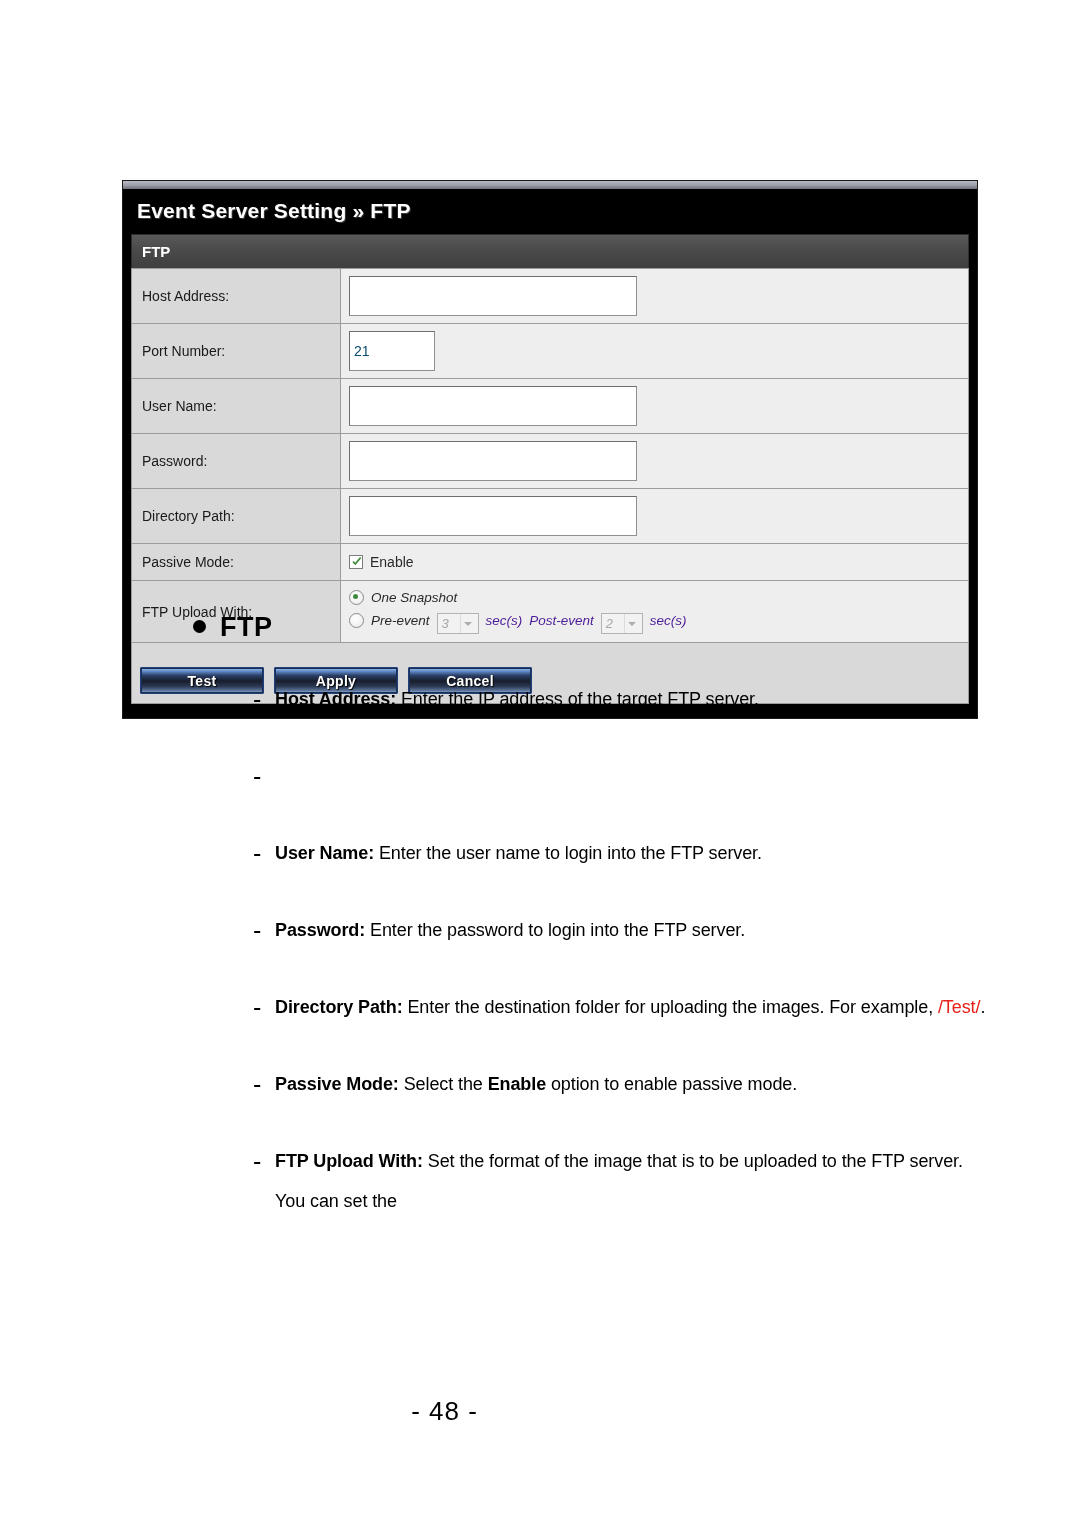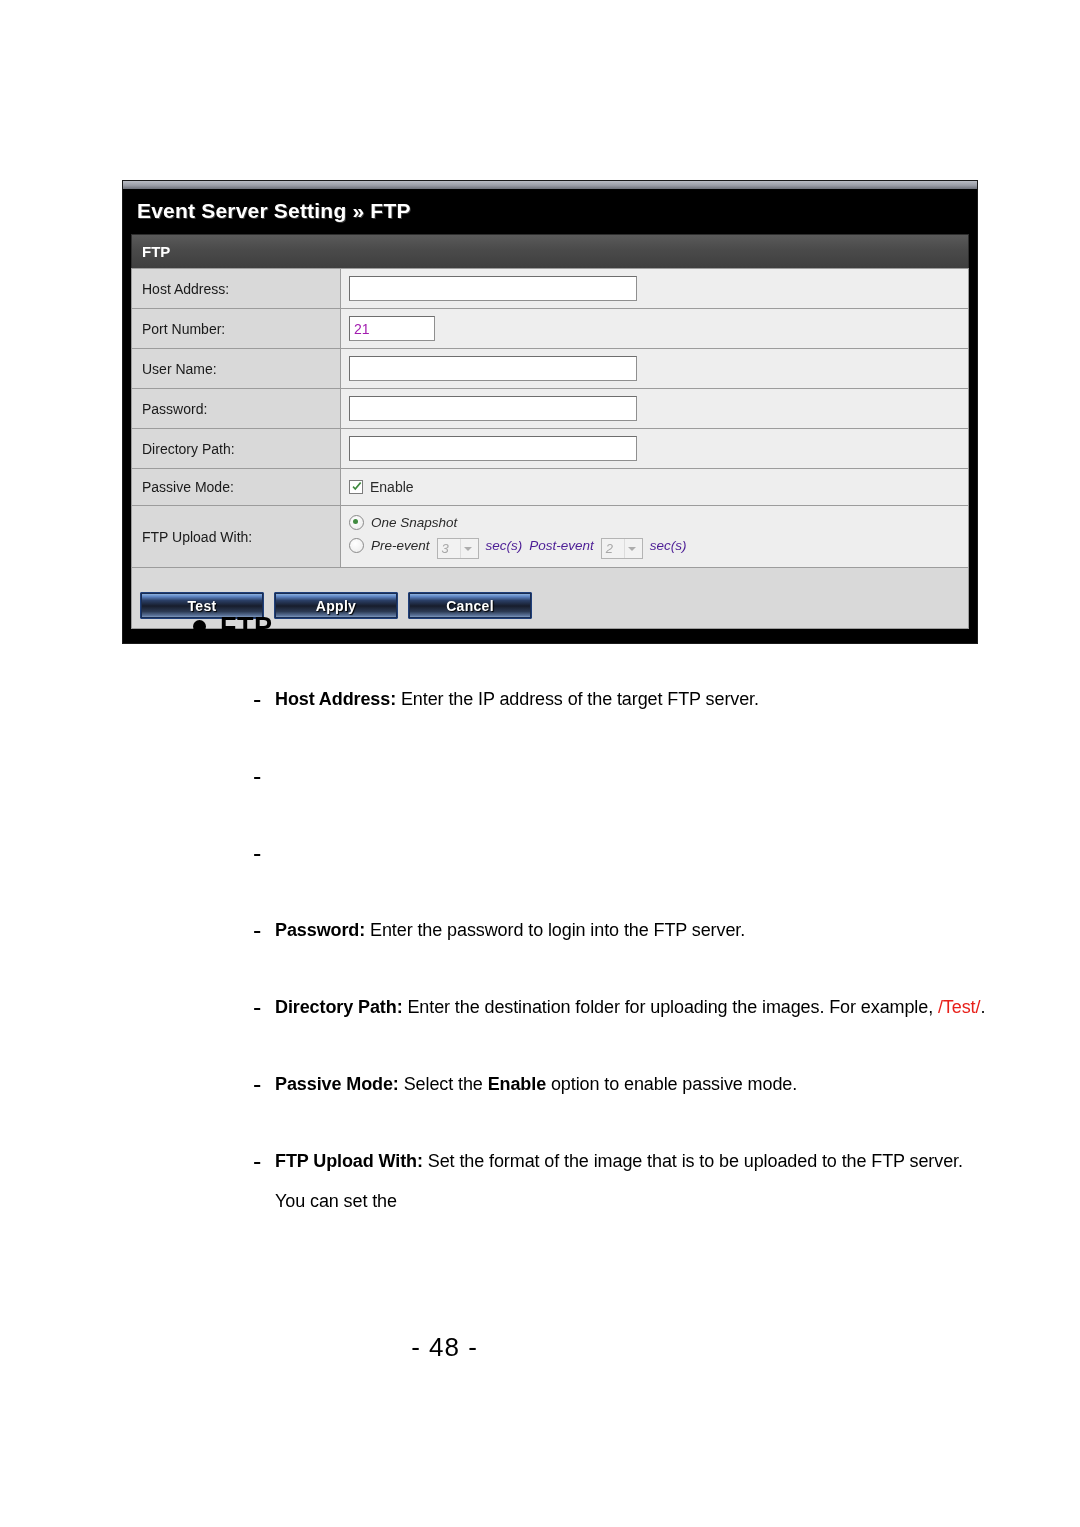--- a/index.html
+++ b/index.html
@@ -76,28 +76,28 @@
   }
   td.val {
     background: #eeeeee;
     padding: 7px 0 7px 8px;
   }
 
   
   .txt {
     display: inline-block;
     box-sizing: border-box;
-    height: 25px;
+    height: 40px;
     background: #ffffff;
     border: 1px solid #8f8f8f;
     border-top-color: #6e6e6e;
     border-left-color: #6e6e6e;
     font-family: "Liberation Sans", sans-serif;
     font-size: 14px;
-    color: #a21caf;
+    color: #0c4a6e;
     padding: 2px 4px;
     line-height: 19px;
     outline: none;
   }
   .txt.wide { width: 288px; }
   .txt.narrow { width: 86px; }
 
   .ck-row { display: flex; align-items: center; gap: 7px; }
   .checkbox {
     width: 14px; height: 14px;
@@ -234,21 +234,21 @@
     font-size: 18px;
     line-height: 40px;
     letter-spacing: -0.1px;
     color: #000;
   }
   .item b { font-weight: bold; }
   .red { color: #e8201a; }
 
   .pagenum {
     position: absolute;
-    top: 1332px;
+    top: 1396px;
     left: 0;
     width: 889px;
     text-align: center;
     font-size: 26px;
     color: #000;
     letter-spacing: 1px;
   }
 </style>
 </head>
 <body>
@@ -374,20 +374,21 @@
       <span class="dash">-</span>
       <p><b>Host Address:</b><span> Enter the IP address of the target FTP server.</span></p>
     </div>
 
     <div class="item">
       <span class="dash">-</span>
     </div>
 
     <div class="item">
       <span class="dash">-</span>
+      <p><b>User Name:</b><span> Enter the user name to login into the FTP server.</span></p>
     </div>
 
     <div class="item">
       <span class="dash">-</span>
       <p><b>Password:</b><span> Enter the password to login into the FTP server.</span></p>
     </div>
 
     <div class="item">
       <span class="dash">-</span>
       <p><b>Directory Path:</b><span> Enter the destination folder for uploading the images. For example, </span><span class="red">/Test/</span><span>.</span></p>

